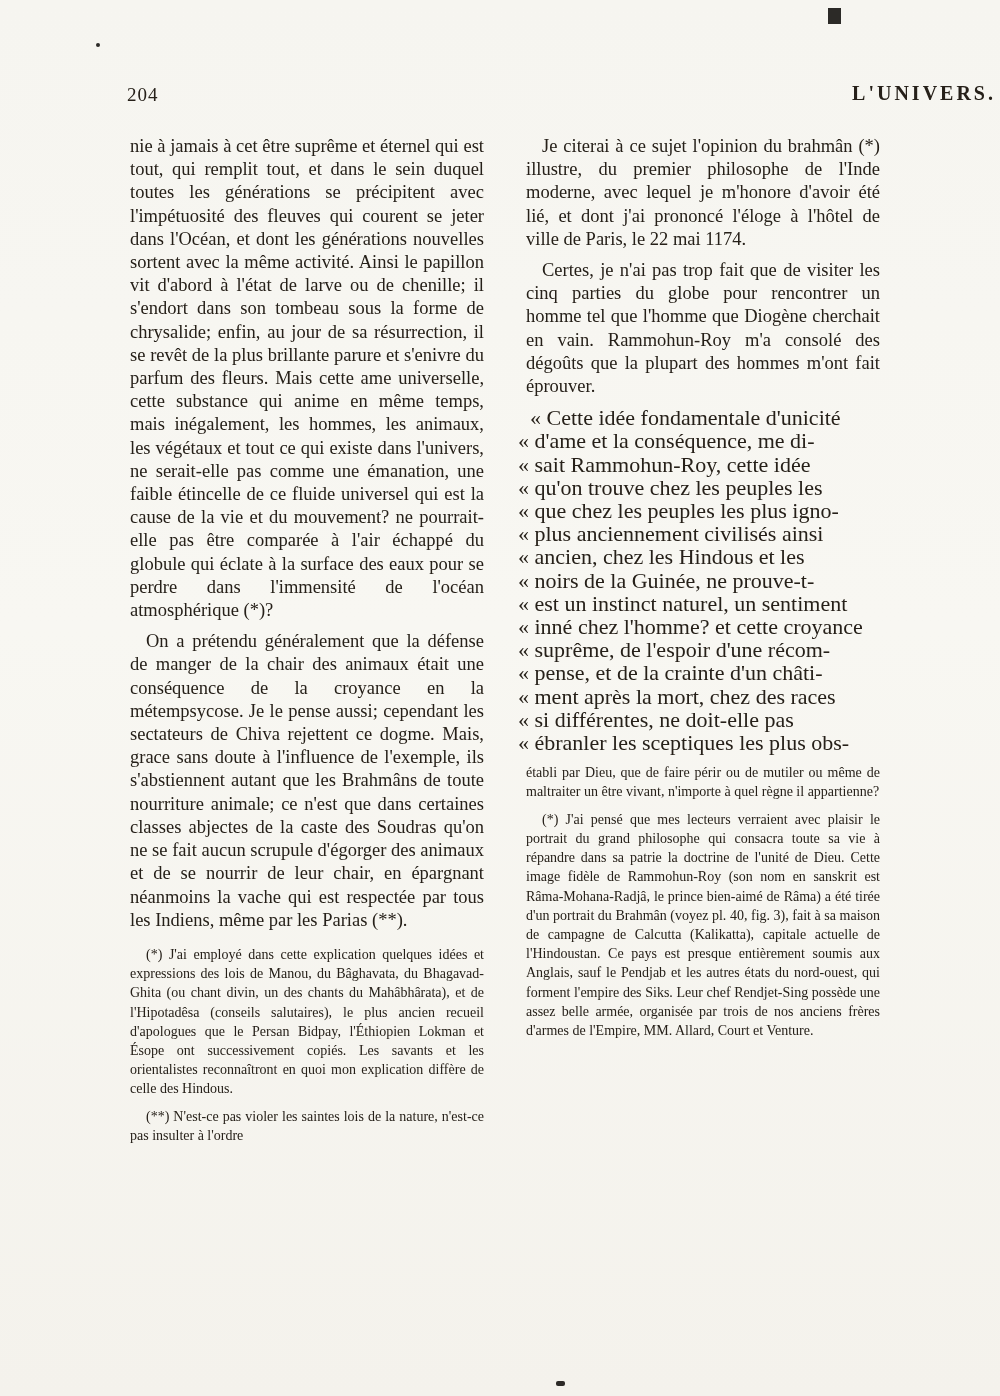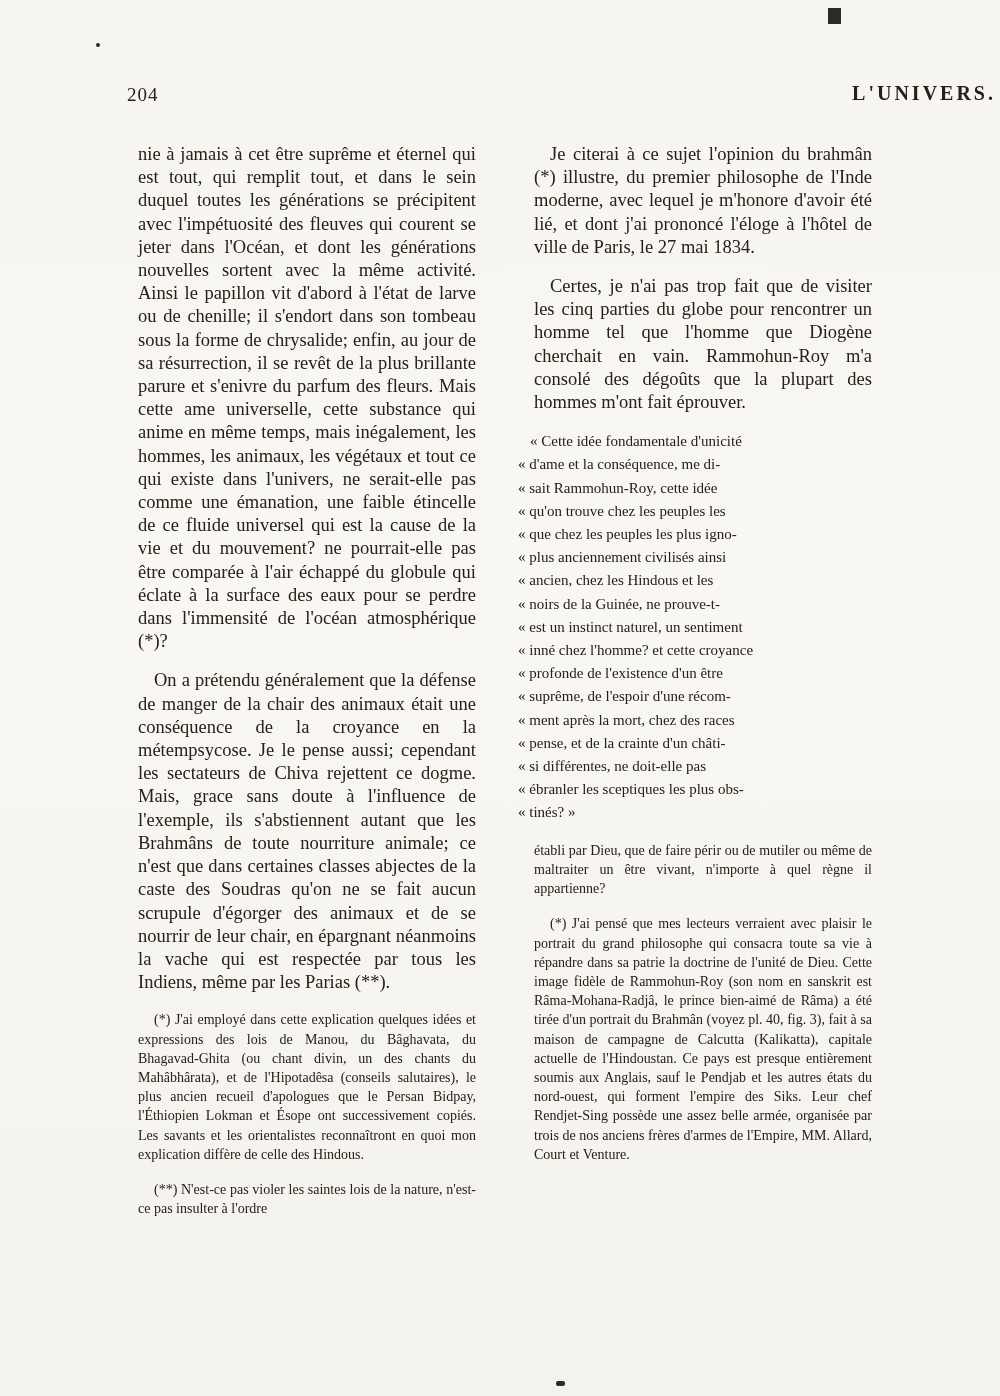--- a/index.html
+++ b/index.html
@@ -32,30 +32,30 @@
   }
   .columns {
     position: absolute;
     left: 122px;
     top: 127px;
     width: 766px;
     display: flex;
     gap: 26px;
   }
   .col { width: 370px; }
-  p { margin: 16px; }
+  p { margin: 8px; }
   .body-text {
     font-size: 18.5px;
     line-height: 23.2px;
     text-align: justify;
   }
   .indent { text-indent: 16px; }
   .quote { margin: 0; }
   .qline {
-    font-size: 15px;
+    font-size: 22px;
     line-height: 23.2px;
     white-space: nowrap;
   }
   .qline.first { text-indent: 12px; }
   .footnotes-left { margin-top: 13px; }
   .footnotes-right { margin-top: 9px; }
   .footnote {
     font-size: 14px;
     line-height: 19.2px;
     text-align: justify;
@@ -82,41 +82,39 @@
     <div class="col">
       <p class="body-text">nie à jamais à cet être suprême et éternel qui est tout, qui remplit tout, et dans le sein duquel toutes les générations se précipitent avec l'impétuosité des fleuves qui courent se jeter dans l'Océan, et dont les générations nouvelles sortent avec la même activité. Ainsi le papillon vit d'abord à l'état de larve ou de chenille; il s'endort dans son tombeau sous la forme de chrysalide; enfin, au jour de sa résurrection, il se revêt de la plus brillante parure et s'enivre du parfum des fleurs. Mais cette ame universelle, cette substance qui anime en même temps, mais inégalement, les hommes, les animaux, les végétaux et tout ce qui existe dans l'univers, ne serait-elle pas comme une émanation, une faible étincelle de ce fluide universel qui est la cause de la vie et du mouvement? ne pourrait-elle pas être comparée à l'air échappé du globule qui éclate à la surface des eaux pour se perdre dans l'immensité de l'océan atmosphérique (*)?</p>
       <p class="body-text indent">On a prétendu généralement que la défense de manger de la chair des animaux était une conséquence de la croyance en la métempsycose. Je le pense aussi; cependant les sectateurs de Chiva rejettent ce dogme. Mais, grace sans doute à l'influence de l'exemple, ils s'abstiennent autant que les Brahmâns de toute nourriture animale; ce n'est que dans certaines classes abjectes de la caste des Soudras qu'on ne se fait aucun scrupule d'égorger des animaux et de se nourrir de leur chair, en épargnant néanmoins la vache qui est respectée par tous les Indiens, même par les Parias (**).</p>
       <div class="footnotes-left">
         <p class="footnote indent">(*) J'ai employé dans cette explication quelques idées et expressions des lois de Manou, du Bâghavata, du Bhagavad-Ghita (ou chant divin, un des chants du Mahâbhârata), et de l'Hipotadêsa (conseils salutaires), le plus ancien recueil d'apologues que le Persan Bidpay, l'Éthiopien Lokman et Ésope ont successivement copiés. Les savants et les orientalistes reconnaîtront en quoi mon explication diffère de celle des Hindous.</p>
         <p class="footnote indent">(**) N'est-ce pas violer les saintes lois de la nature, n'est-ce pas insulter à l'ordre</p>
       </div>
     </div>
 
     <div class="col">
-      <p class="body-text indent">Je citerai à ce sujet l'opinion du brahmân (*) illustre, du premier philosophe de l'Inde moderne, avec lequel je m'honore d'avoir été lié, et dont j'ai prononcé l'éloge à l'hôtel de ville de Paris, le 27 mai 1834.</p>
+      <p class="body-text indent">Je citerai à ce sujet l'opinion du brahmân (*) illustre, du premier philosophe de l'Inde moderne, avec lequel je m'honore d'avoir été lié, et dont j'ai prononcé l'éloge à l'hôtel de ville de Paris, le 22 mai 1174.</p>
       <p class="body-text indent">Certes, je n'ai pas trop fait que de visiter les cinq parties du globe pour rencontrer un homme tel que l'homme que Diogène cherchait en vain. Rammohun-Roy m'a consolé des dégoûts que la plupart des hommes m'ont fait éprouver.</p>
 
       <div class="quote">
         <div class="qline first">« Cette idée fondamentale d'unicité</div>
         <div class="qline">« d'ame et la conséquence, me di-</div>
         <div class="qline">« sait Rammohun-Roy, cette idée</div>
         <div class="qline">« qu'on trouve chez les peuples les</div>
         <div class="qline">« que chez les peuples les plus igno-</div>
         <div class="qline">« plus anciennement civilisés ainsi</div>
         <div class="qline">« ancien, chez les Hindous et les</div>
         <div class="qline">« noirs de la Guinée, ne prouve-t-</div>
         <div class="qline">« est un instinct naturel, un sentiment</div>
         <div class="qline">« inné chez l'homme? et cette croyance</div>
-        <div class="qline">« profonde de l'existence d'un être</div>
         <div class="qline">« suprême, de l'espoir d'une récom-</div>
+        <div class="qline">« pense, et de la crainte d'un châti-</div>
         <div class="qline">« ment après la mort, chez des races</div>
-        <div class="qline">« pense, et de la crainte d'un châti-</div>
         <div class="qline">« si différentes, ne doit-elle pas</div>
         <div class="qline">« ébranler les sceptiques les plus obs-</div>
-        <div class="qline">« tinés? »</div>
       </div>
 
 
       <div class="footnotes-right">
         <p class="footnote">établi par Dieu, que de faire périr ou de mutiler ou même de maltraiter un être vivant, n'importe à quel règne il appartienne?</p>
         <p class="footnote indent">(*) J'ai pensé que mes lecteurs verraient avec plaisir le portrait du grand philosophe qui consacra toute sa vie à répandre dans sa patrie la doctrine de l'unité de Dieu. Cette image fidèle de Rammohun-Roy (son nom en sanskrit est Râma-Mohana-Radjâ, le prince bien-aimé de Râma) a été tirée d'un portrait du Brahmân (voyez pl. 40, fig. 3), fait à sa maison de campagne de Calcutta (Kalikatta), capitale actuelle de l'Hindoustan. Ce pays est presque entièrement soumis aux Anglais, sauf le Pendjab et les autres états du nord-ouest, qui forment l'empire des Siks. Leur chef Rendjet-Sing possède une assez belle armée, organisée par trois de nos anciens frères d'armes de l'Empire, MM. Allard, Court et Venture.</p>
       </div>
     </div>
 
   </div>

